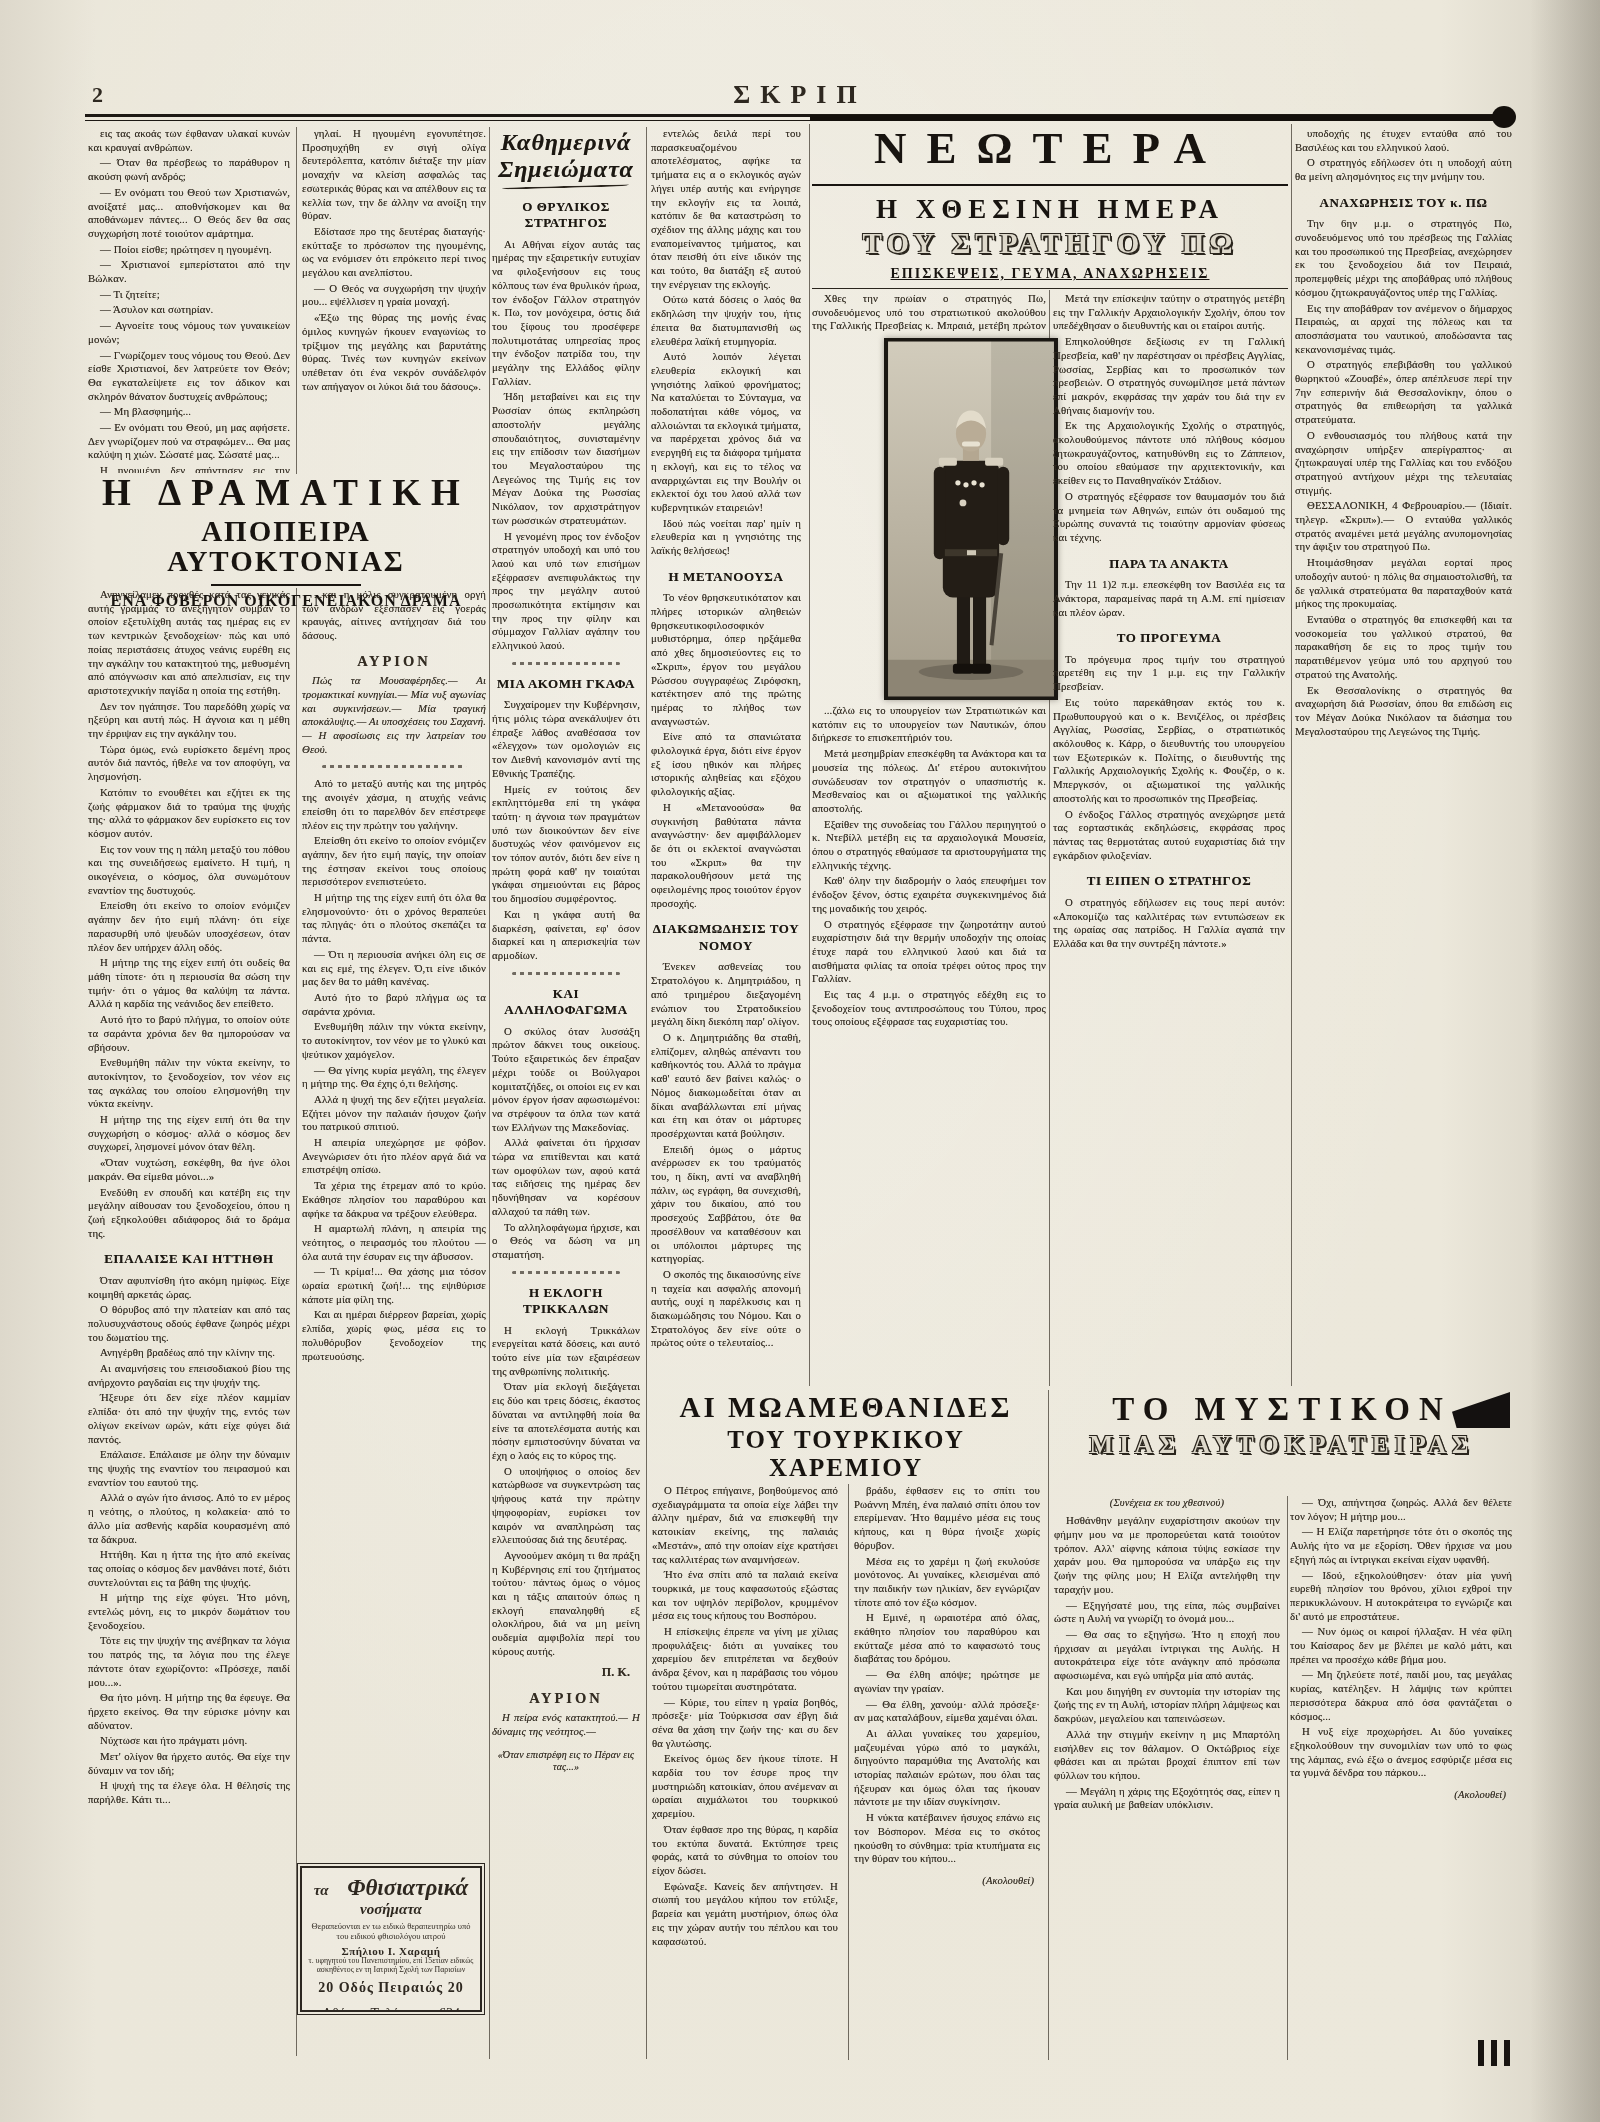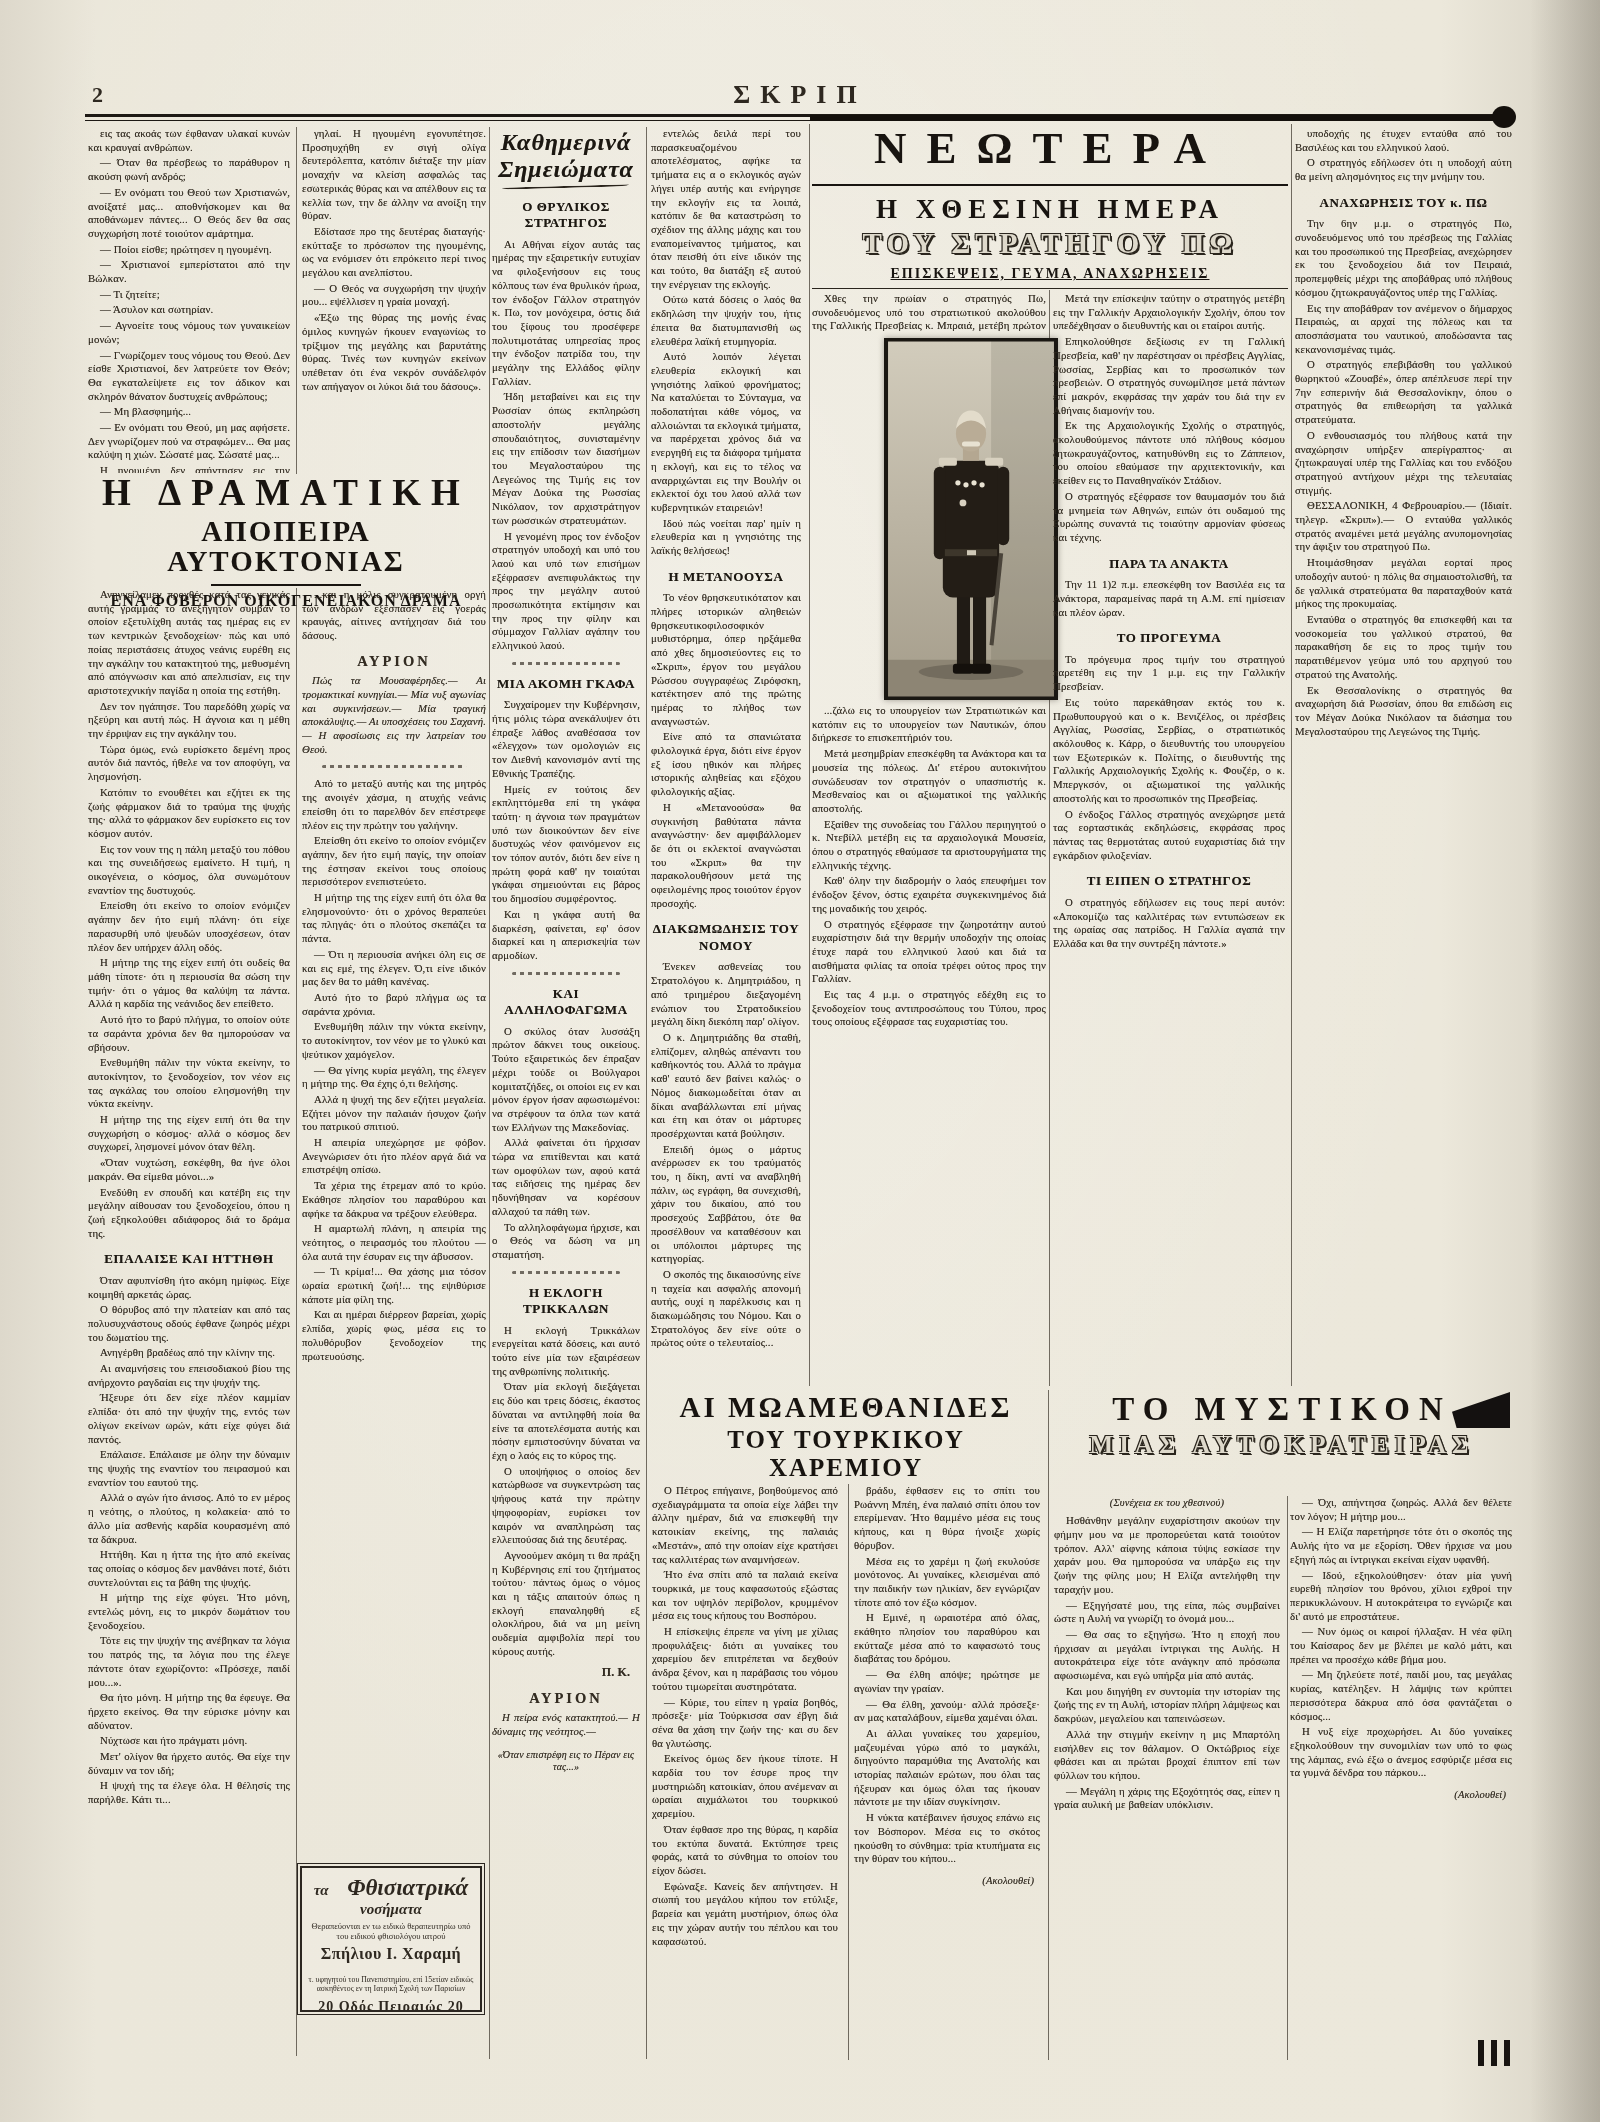--- a/index.html
+++ b/index.html
@@ -71,22 +71,22 @@
     clip-path:polygon(0 55%,100% 0,100% 100%,8% 100%);}
   .ink-marks{position:absolute;left:1478px;top:2040px;width:36px;height:26px;
     background:repeating-linear-gradient(90deg,#171310 0 6px,transparent 6px 13px);}
   
   .adbox{position:absolute;left:300px;top:1866px;width:182px;height:146px;text-align:center;
     border:2px solid #2b2620;outline:1px solid #2b2620;outline-offset:2px;
     padding:7px 6px;box-sizing:border-box;background:rgba(255,255,255,.15);overflow:hidden;}
   .ad-l1{font-size:15px;font-weight:700;font-style:italic;}
   .ad-l1 .big{font-size:23px;margin-left:15px;}
   .ad-body{font-size:8.5px;line-height:1.2;margin-top:3px;}
-  .ad-name{font-size:16px;font-weight:700;margin-top:4px;letter-spacing:.5px;}
-  .ad-creds{font-size:7.8px;line-height:1.15;margin-top:13px;}
+  .ad-name{font-size:11px;font-weight:700;margin-top:4px;letter-spacing:.5px;}
+  .ad-creds{font-size:7.8px;line-height:1.15;margin-top:0;}
   .ad-addr{font-size:14px;font-weight:700;margin-top:5px;letter-spacing:1px;}
   .ad-city{font-size:14px;margin-top:10px;text-align:center;}
   b,.bold{font-weight:400;}
 </style>
 </head>
 <body>
 
 <div class="page">
 
   <div class="pagenum">2</div>

